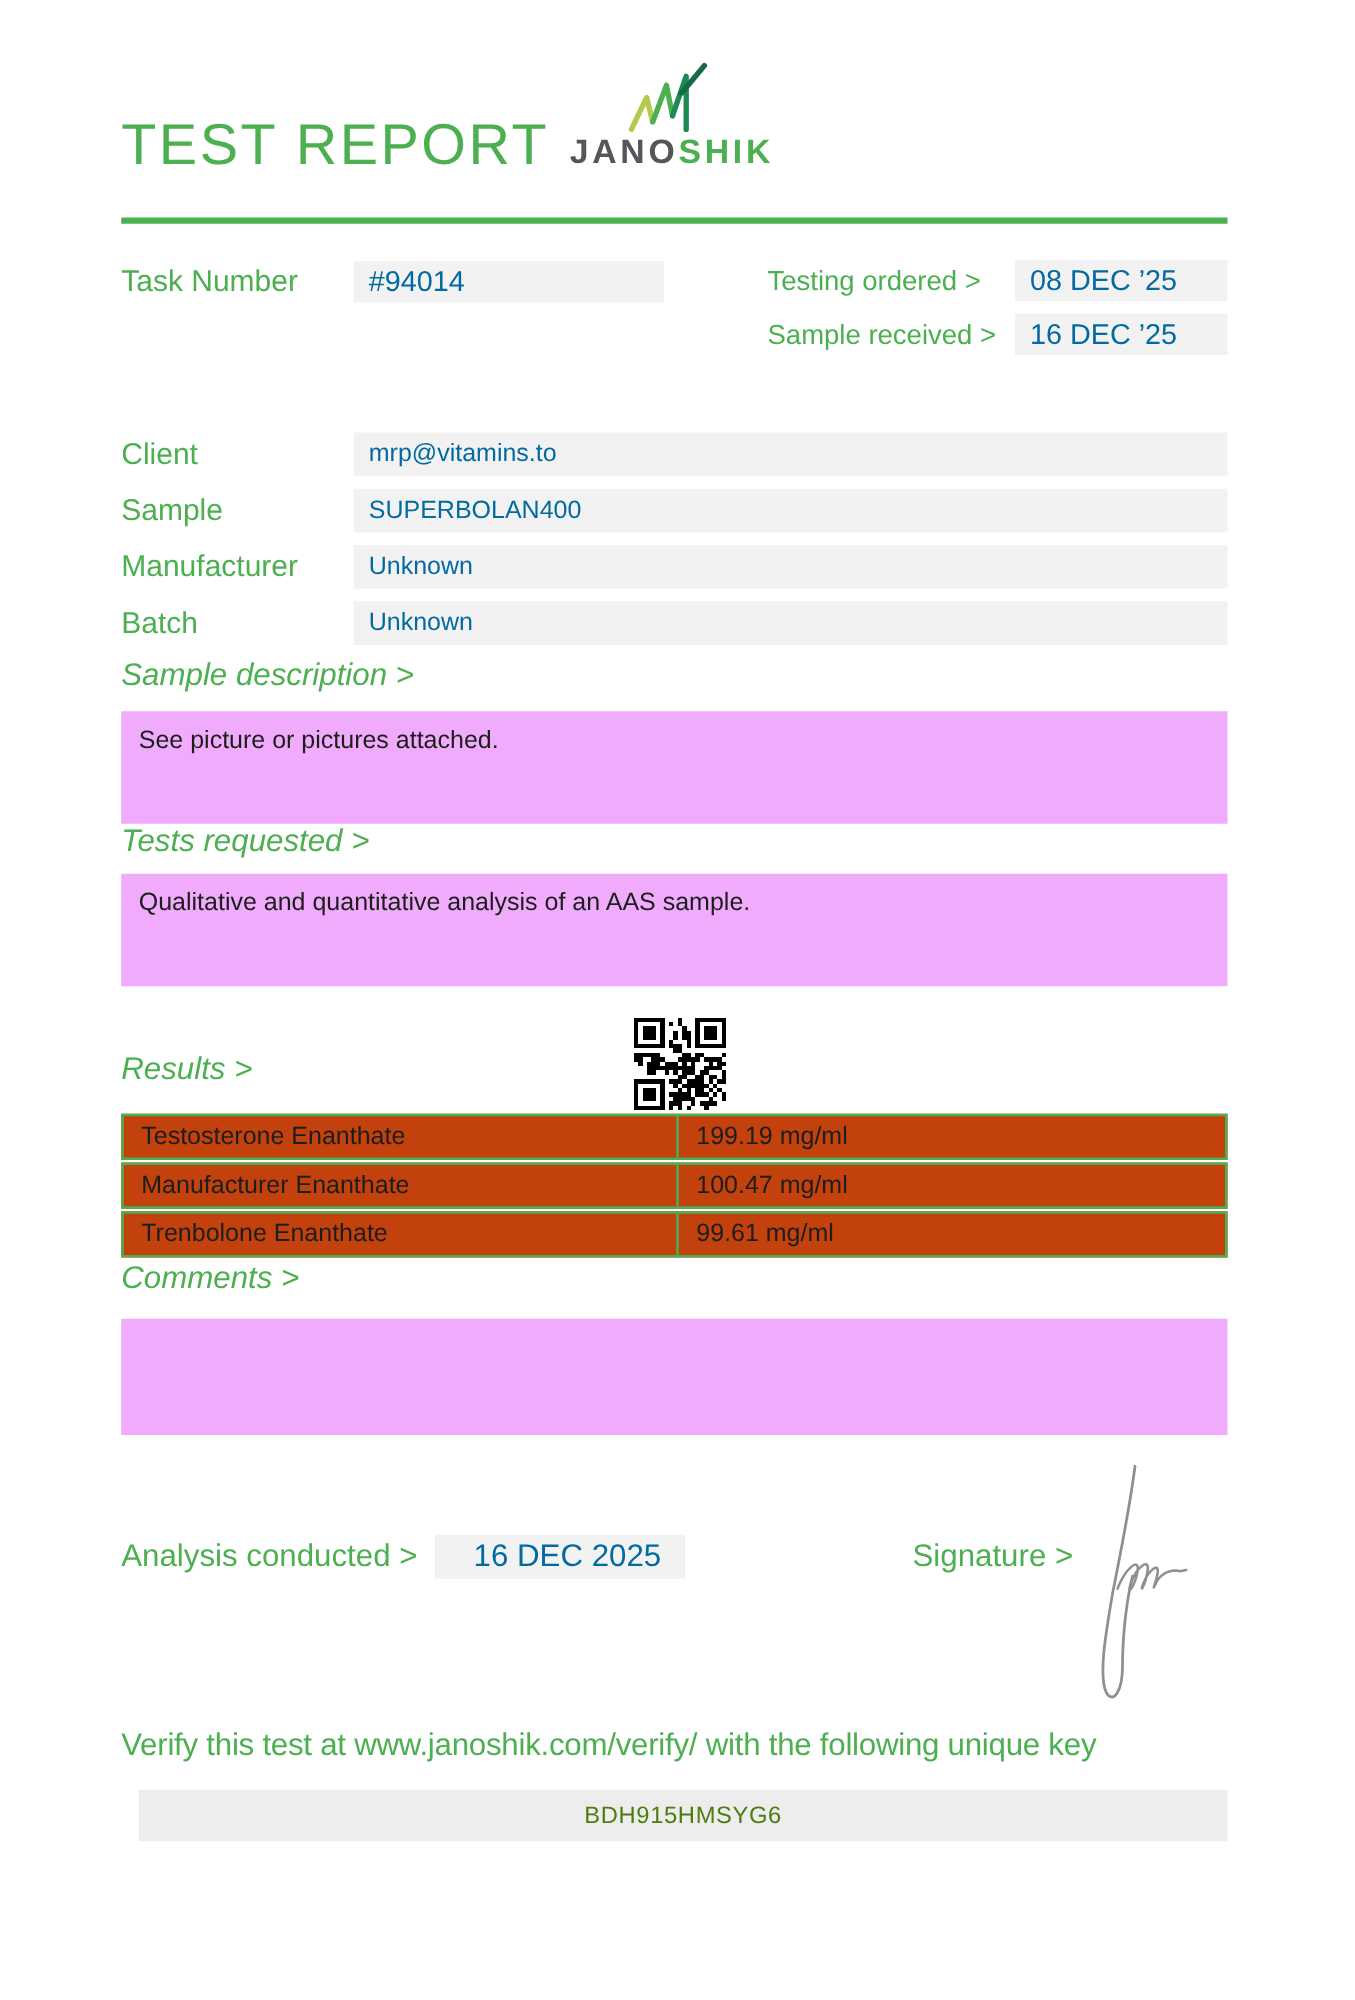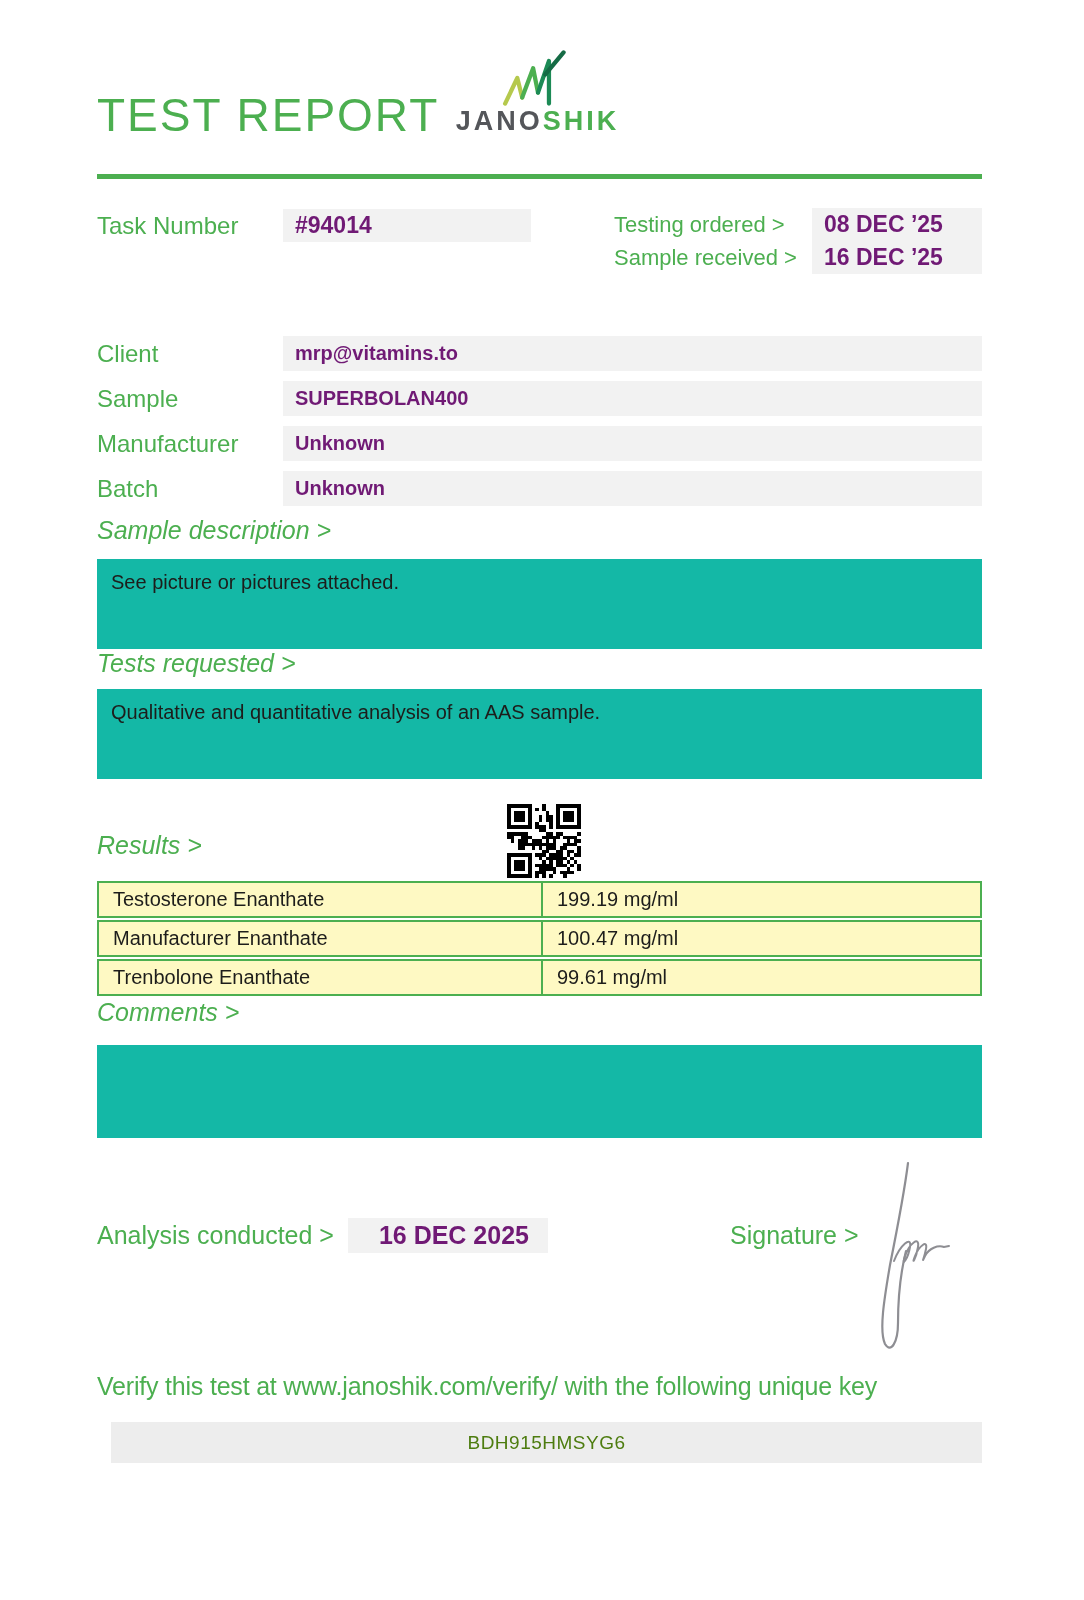--- a/index.html
+++ b/index.html
@@ -23,37 +23,37 @@
   .logo-text .l1{color:#54565a;}
   .logo-text .l2{color:#4caf50;}
   .contact{position:absolute;right:14px;top:94px;text-align:right;
     font-size:19px;line-height:26px;color:#58595b;}
 
   .divider{height:5px;background:#4caf50;}
 
   
   .g-label{color:#4caf50;font-size:24px;line-height:35px;white-space:nowrap;}
   .value-box{
-    background:#f2f2f2;color:#701a75;font-weight:700;
+    background:#f2f2f2;color:#0369a1;font-weight:400;
     font-size:23px;line-height:33px;height:33px;
     padding-left:12px;display:inline-block;box-sizing:content-box;
     white-space:nowrap;overflow:hidden;
   }
   h2.sec{margin:0;font-size:25px;font-weight:400;color:#4caf50;line-height:29px;font-style:italic;}
   .gray-box{
-    background:#14b8a6;height:70px;padding:10px 14px;
+    background:#f0abfc;height:70px;padding:10px 14px;
     font-size:20px;line-height:26px;color:#1d1d1b;
   }
 
   
   .meta-row{margin-top:29px;display:flex;justify-content:space-between;align-items:flex-start;}
   .task-group{display:flex;align-items:center;}
   .task-group .g-label{width:186px;}
   .task-box{width:236px;}
-  .dates{width:368px;display:flex;flex-direction:column;gap:0;}
+  .dates{width:368px;display:flex;flex-direction:column;gap:10px;}
   .date-row{display:flex;justify-content:space-between;align-items:center;}
   .date-row .g-label{font-size:22px;line-height:33px;}
   .date-box{width:158px;}
 
   
   .fields{margin-top:62px;}
   .field-row{display:flex;align-items:center;margin-bottom:10px;height:35px;}
   .field-row .g-label{width:186px;}
   .field-row .value-box{flex:1;height:35px;line-height:35px;font-size:20px;}
 
@@ -61,21 +61,21 @@
   .sd-head{margin-top:50px;}
   .sd-box{margin-top:14px;}
   .tr-head{margin-top:37px;}
   .tr-box{margin-top:11px;}
 
   
   .results-header{margin-top:52px;height:28px;position:relative;}
   .qr{position:absolute;left:410px;top:-27px;width:74px;height:74px;}
   .qr svg{width:74px;height:74px;display:block;}
   .results-table{margin-top:22px;}
-  .t-row{display:flex;border:2px solid #4caf50;margin-bottom:2px;background:#fef9c3;justify-content:space-between;}
+  .t-row{display:flex;border:2px solid #4caf50;margin-bottom:2px;background:#c2410c;justify-content:space-between;}
   .t-cell{font-size:20px;line-height:33px;height:33px;padding-left:14px;white-space:nowrap;overflow:hidden;}
   .t-cell.name{width:428px;border-right:2px solid #4caf50;}
   .t-cell.val{flex:1;}
 
   
   .cm-head{margin-top:28px;}
   .cm-box{margin-top:18px;height:73px;}
 
   
   .bottom-row{margin-top:80px;height:35px;display:flex;align-items:center;position:relative;text-align:center;}

